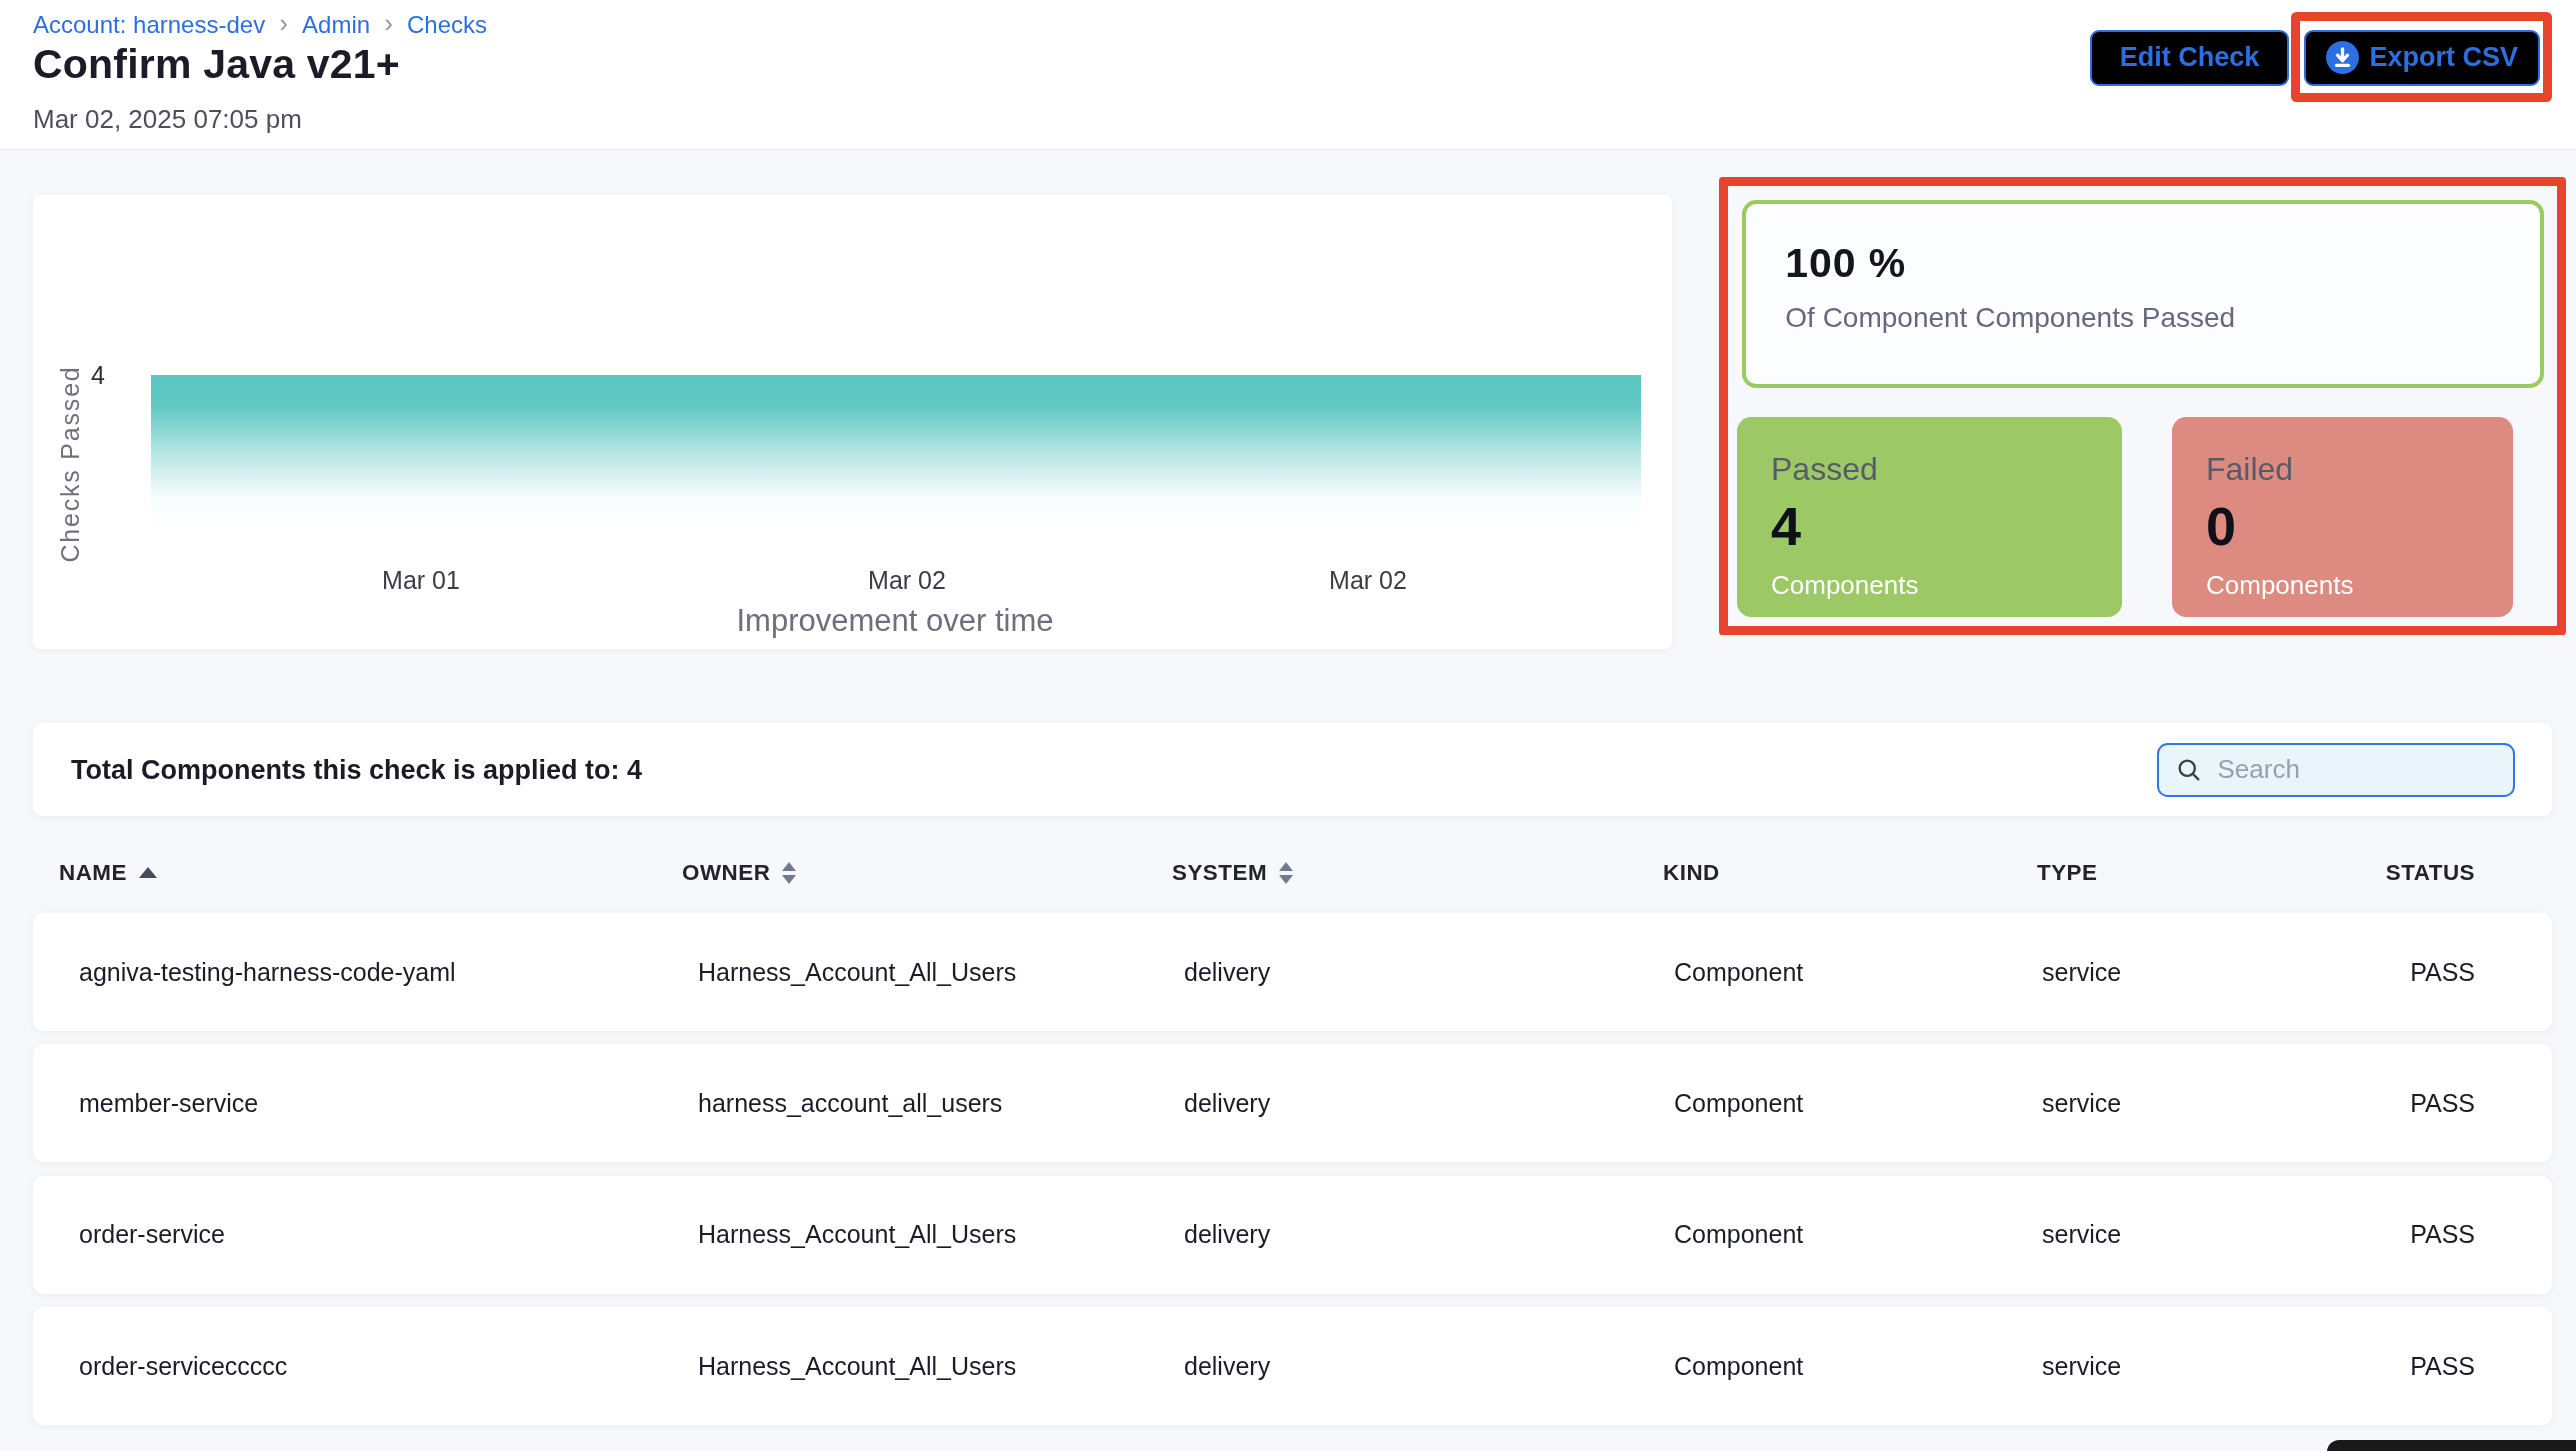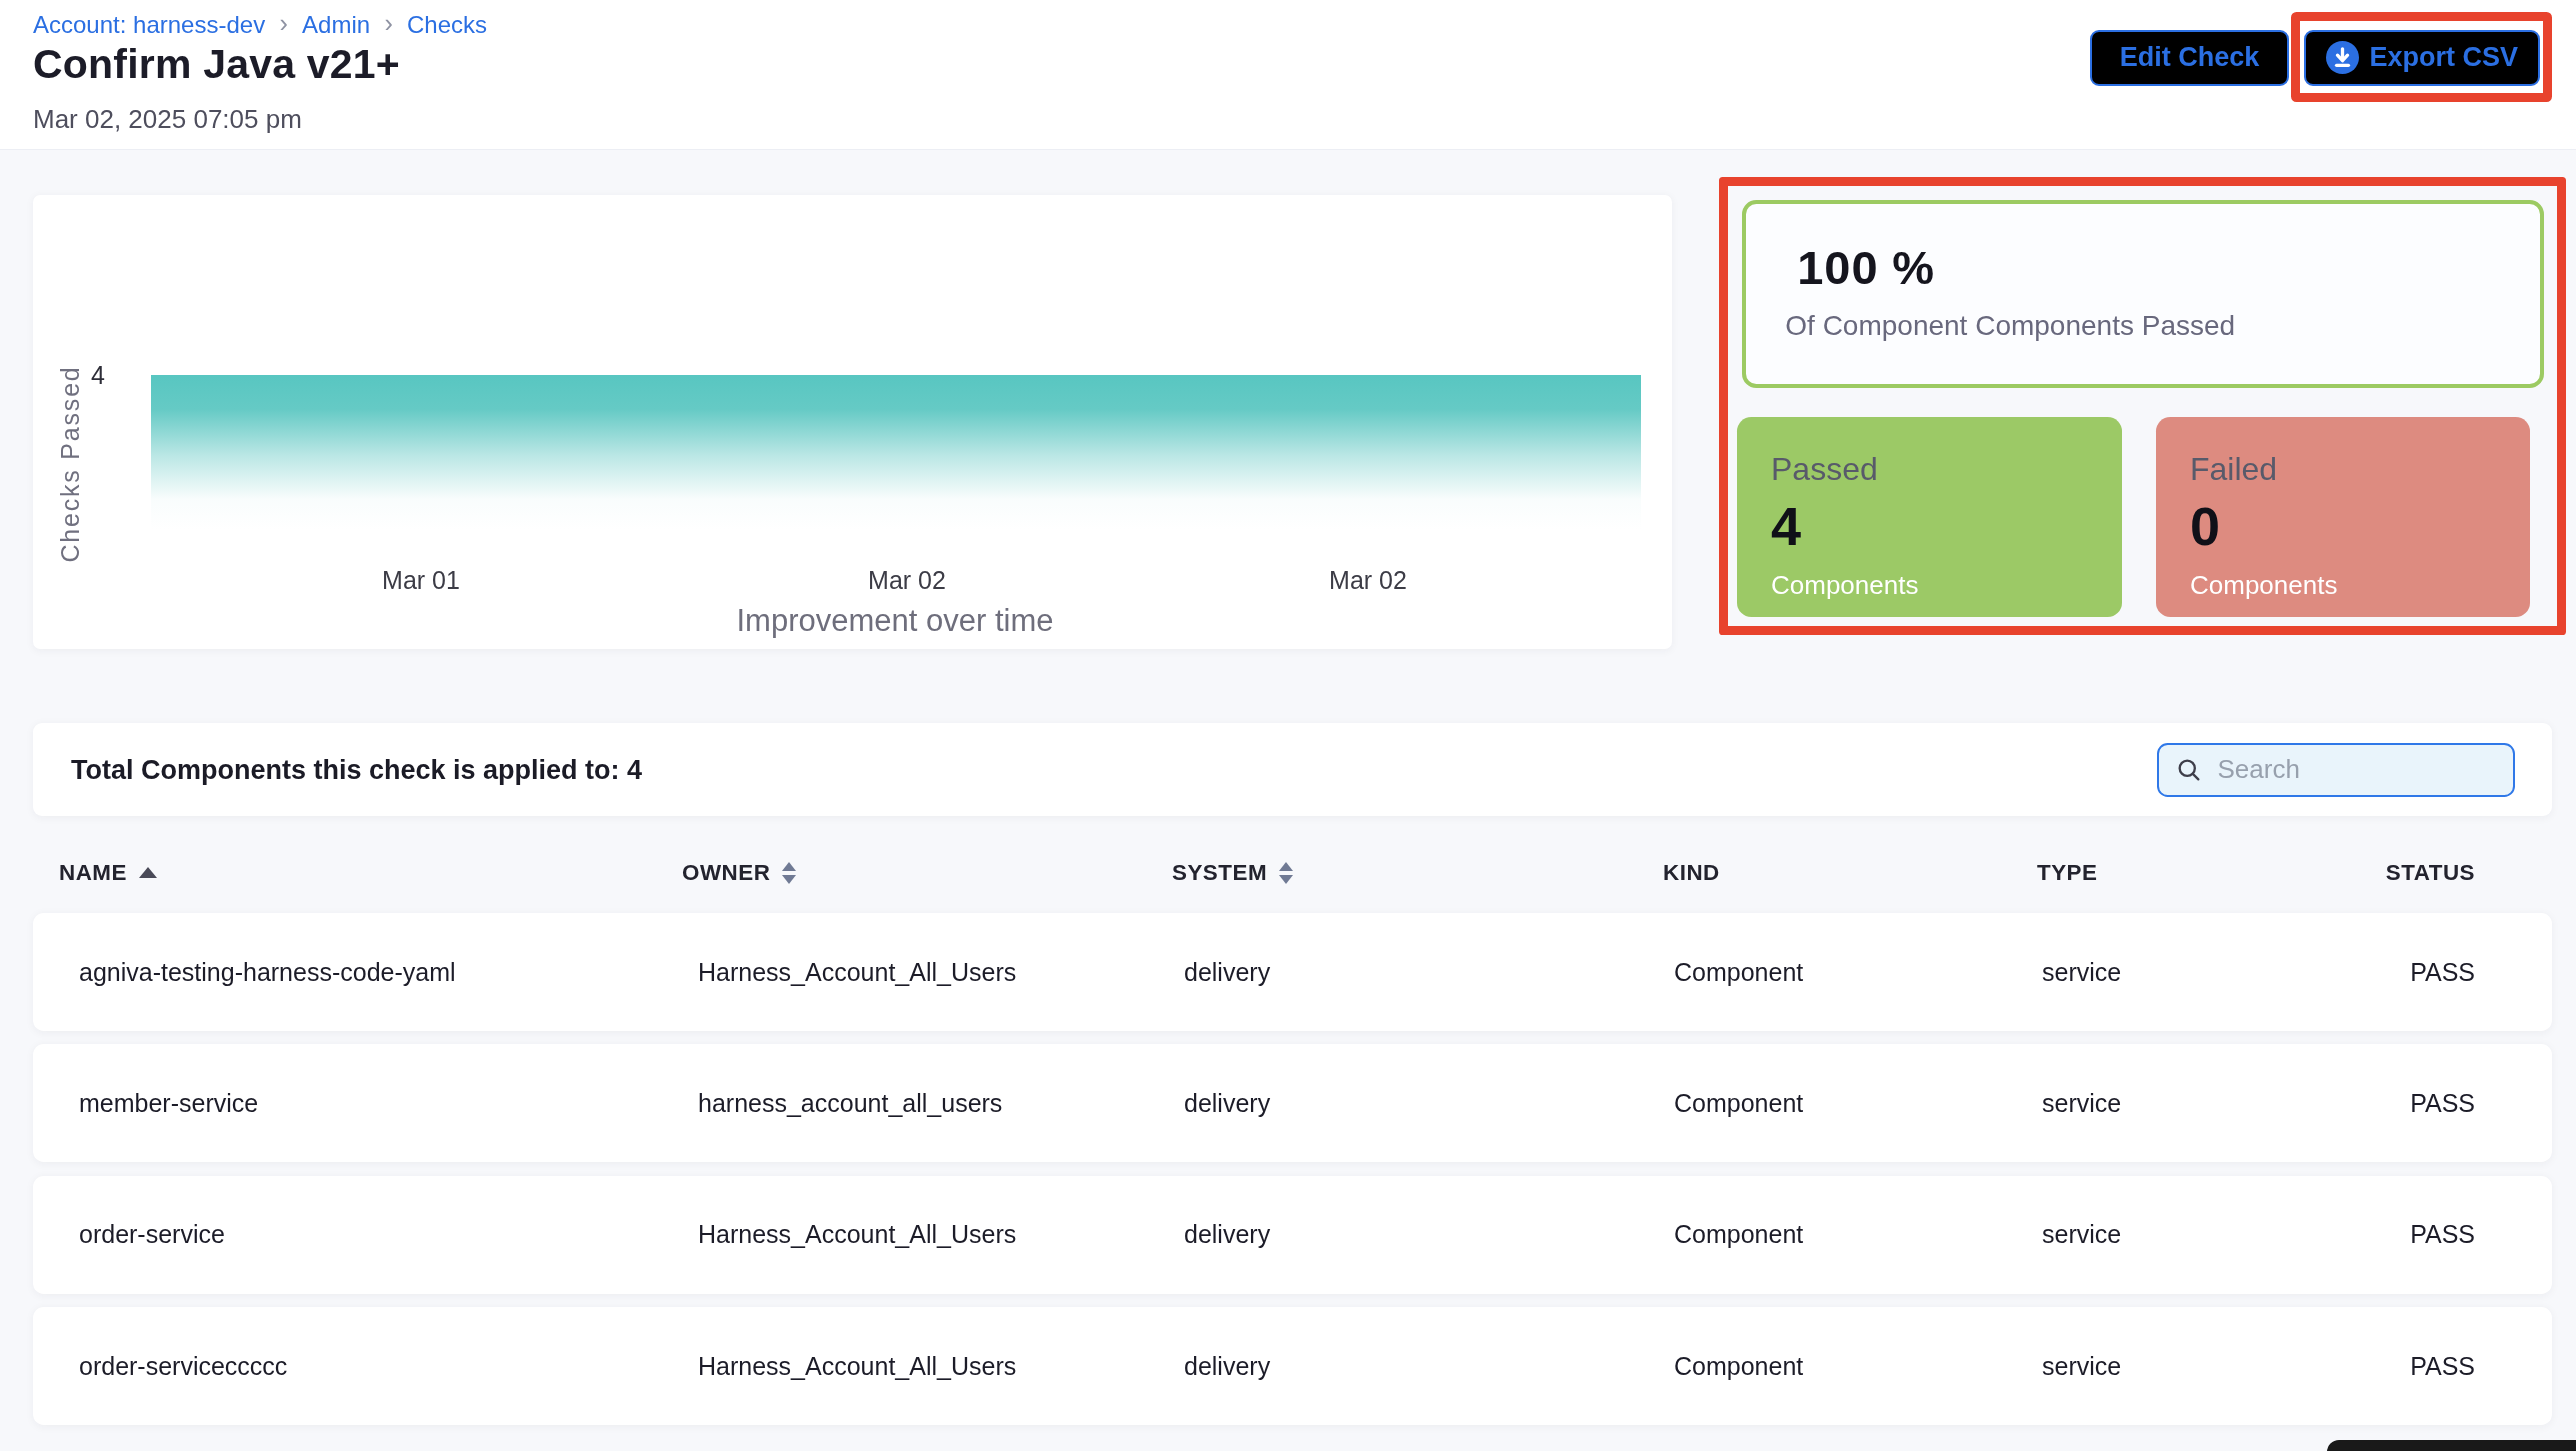--- a/index.html
+++ b/index.html
@@ -26,25 +26,25 @@
   .y-tick { position:absolute; left:34px; top:166px; width:38px; text-align:right; font-size:25px; color:#2e2e38; }
   .area-fill { position:absolute; left:118px; top:180px; width:1490px; height:155px;
     background:linear-gradient(180deg, #58c6c1 0%, #65cac5 22%, rgba(150,218,215,0.65) 52%, rgba(230,246,245,0.25) 80%, rgba(255,255,255,0) 100%); }
   .x-tick { position:absolute; top:371px; transform:translateX(-50%); font-size:25px; color:#3c3c46; }
   .x-tick.t1 { left:388px; } .x-tick.t2 { left:874px; } .x-tick.t3 { left:1335px; }
   .x-axis-title { position:absolute; top:408px; left:862px; transform:translateX(-50%); font-size:31px; color:#6e6e7c; }
 
   
   .stats-annotation { position:absolute; left:1719px; top:177px; width:847px; height:458px; border:9px solid #e8432d; border-radius:3.6px; background:transparent; }
   .percent-card { position:absolute; left:14.3px; top:14.3px; width:802px; height:188px; background:#fcfdff; border:4.5px solid #9cca62; border-radius:14.3px; padding:36px 0 0 39px; }
-  .percent-value { font-size:47px; font-weight:700; color:#15151e; letter-spacing:0.9px;margin-left:12px; }
+  .percent-value { font-size:41px; font-weight:700; color:#15151e; letter-spacing:0.9px; }
   .percent-caption { margin-top:14.3px; font-size:28px; color:#68687d; }
   .mini-card { position:absolute; top:231px; height:200px; border-radius:14.3px; padding:34px 0 0 34px; }
   .mini-card.passed { left:9px; width:385px; background:#9cc966; }
-  .mini-card.failed { left:428px; width:374px; background:#dd8b80; }
+  .mini-card.failed { left:444px; width:341px; background:#dd8b80; }
   .mini-label { font-size:32px; color:#585a6a; }
   .mini-value { font-size:54px; font-weight:700; color:#101018; margin-top:7.2px; }
   .mini-unit { font-size:26px; color:#ffffff; margin-top:12.5px; }
 
   
   .total-bar { position:absolute; left:33px; top:723px; width:2519px; height:93px; background:#fff; border-radius:9px; box-shadow:0 1.8px 9px rgba(40,41,61,0.05); }
   .total-label { position:absolute; left:38px; top:50%; transform:translateY(-50%); font-size:27px; font-weight:700; color:#1b1b26; }
   .search-box { position:absolute; right:37px; top:19.7px; width:358px; height:54px; border:2.7px solid #2f78e8; border-radius:10.7px; background:#e9f4fb; display:flex; align-items:center; gap:12.5px; padding:0 16px; }
   .search-box svg { width:28px; height:28px; flex:0 0 auto; }
   .search-box input { border:none; outline:none; background:transparent; font-size:26px; color:#8b5cf6; width:100%; font-family:inherit; }

